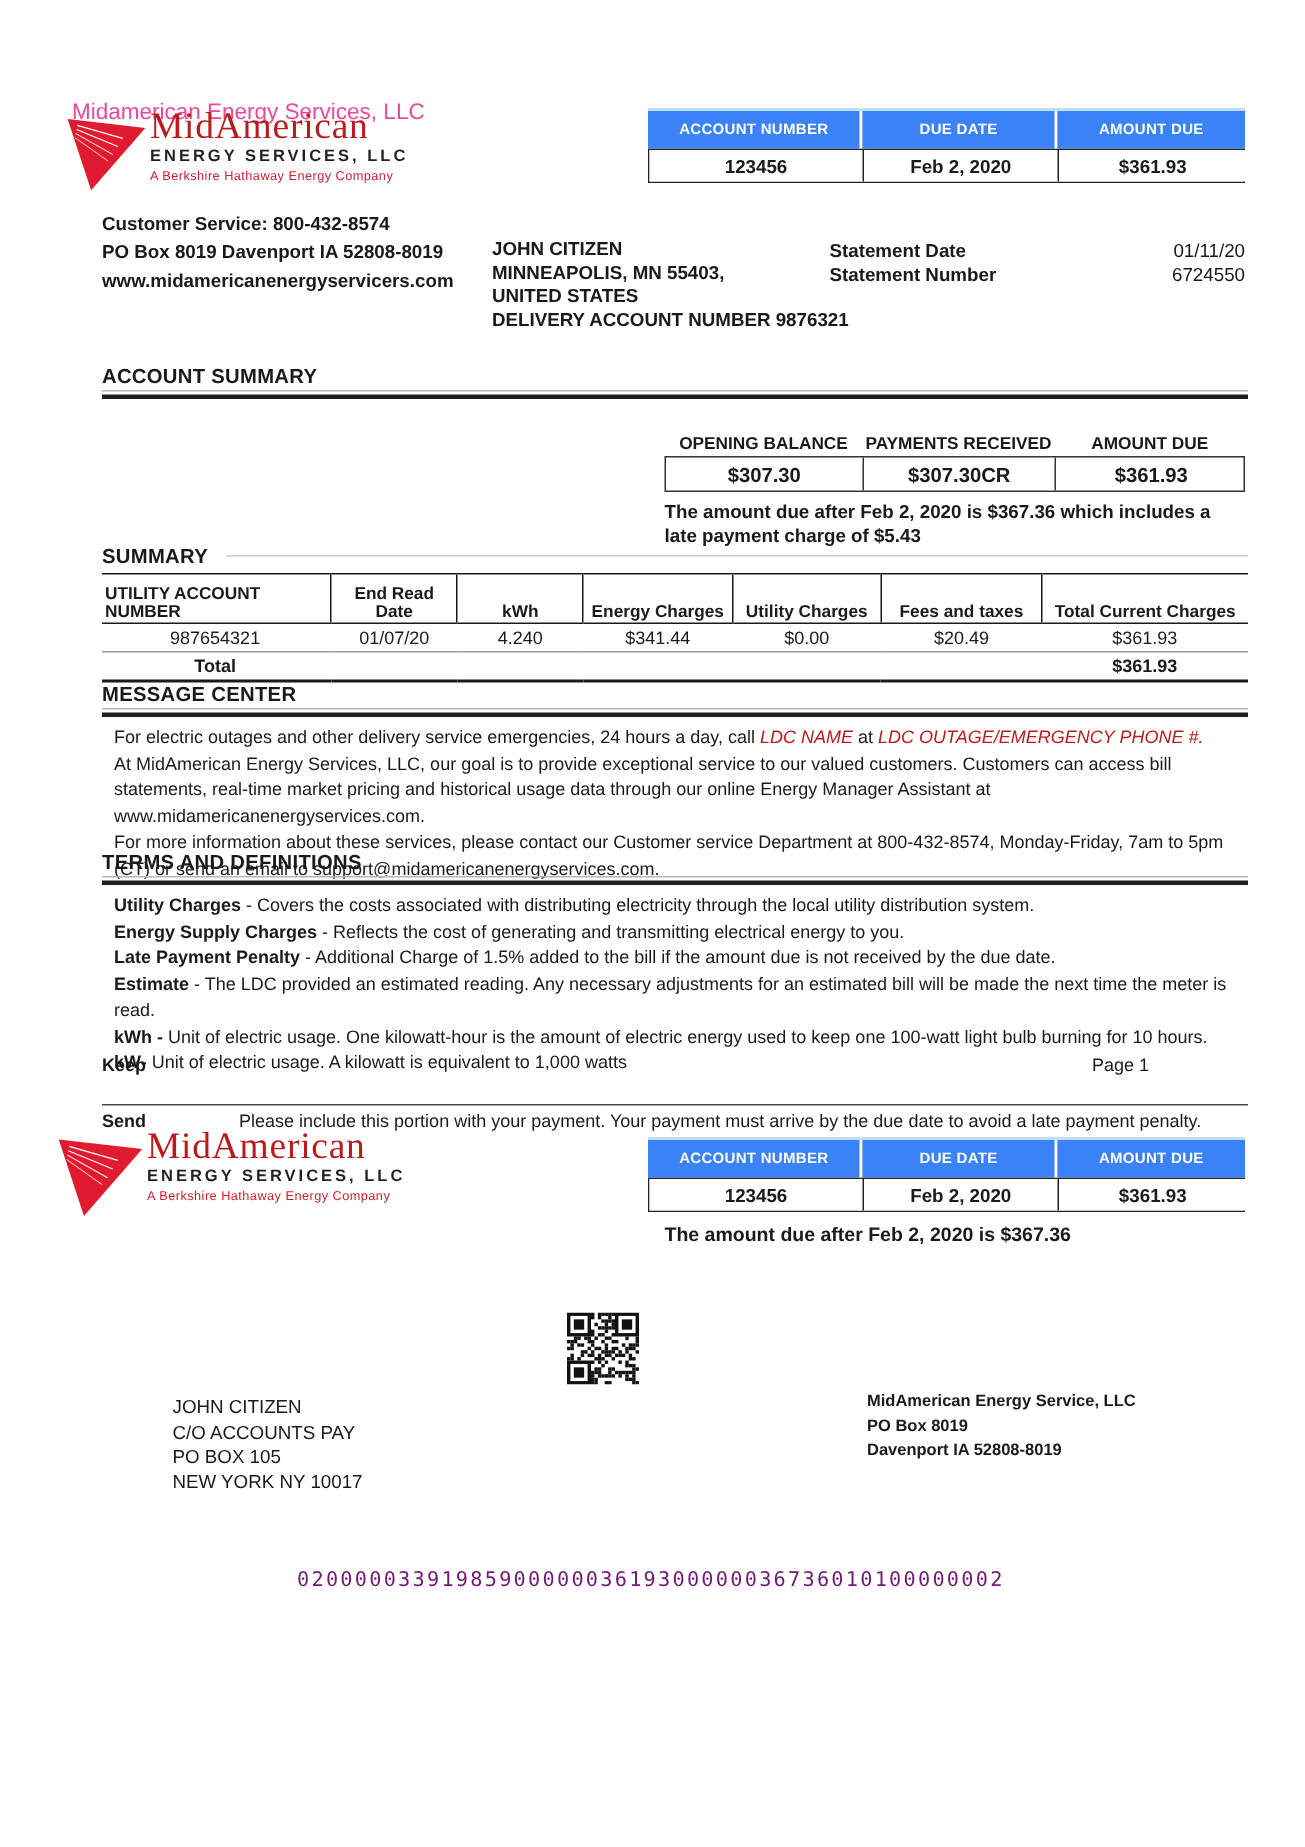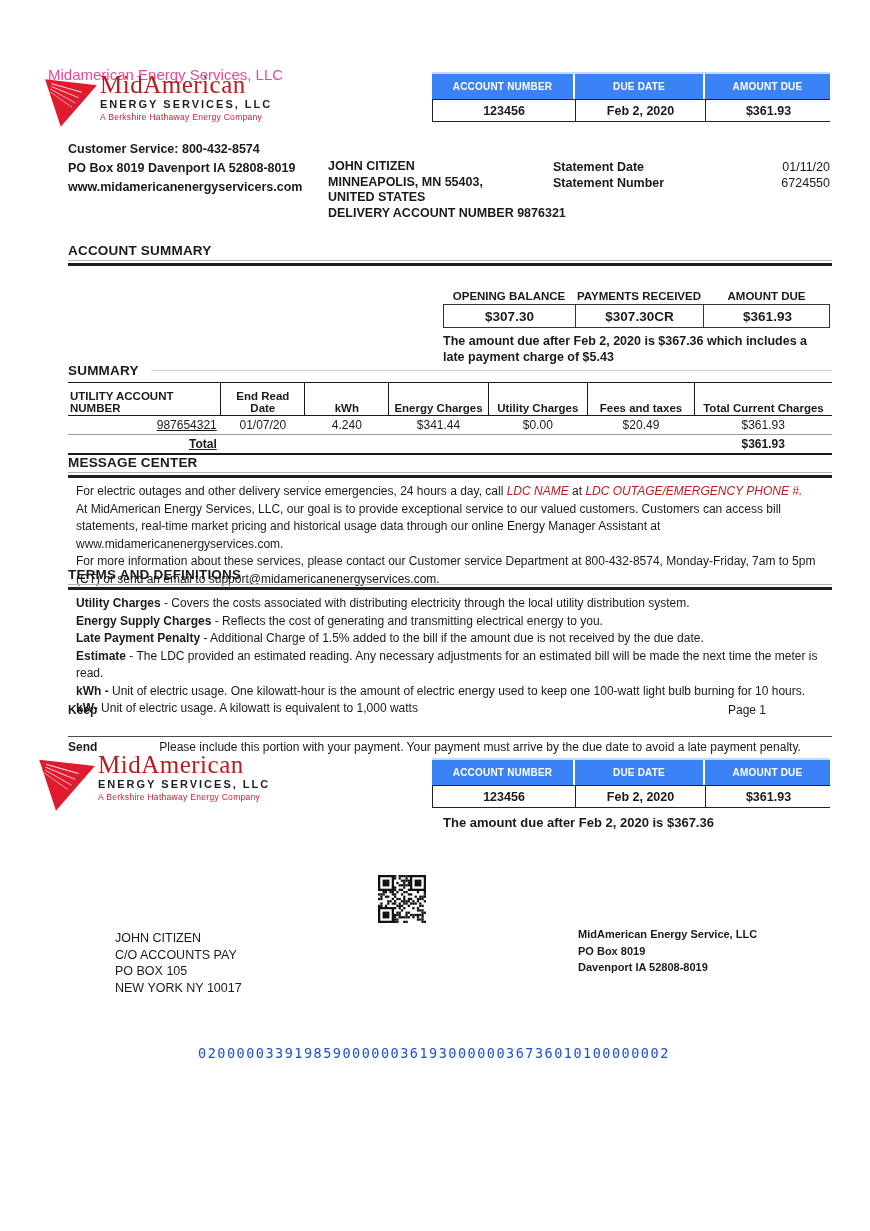--- a/index.html
+++ b/index.html
@@ -55,40 +55,40 @@
   .bal-val-cell{font-weight:bold;font-size:13.5px;height:22px;display:flex;align-items:center;justify-content:center;border-right:1.5px solid #333;}
   .bal-val-cell:last-child{border-right:none;}
   .bal-note{font-weight:bold;font-size:12.5px;line-height:16px;margin-top:5px;}
   
   table.sum{border-collapse:collapse;width:764px;margin-top:4px;table-layout:fixed;}
   table.sum th{border-top:1.5px solid #1a1a1a;border-bottom:1.5px solid #1a1a1a;border-left:1.5px solid #1a1a1a;
     font-size:11.5px;font-weight:bold;padding:1px 4px;vertical-align:bottom;text-align:center;height:30px;}
   table.sum th:first-child{border-left:none;text-align:left;padding-left:2px;}
   table.sum th:last-child{border-right:none;}
   table.sum td{font-size:12px;padding:2px 4px;text-align:center;border-bottom:1px solid #9a9a9a;}
-  table.sum td:first-child{text-align:right;padding-left:2px;text-decoration:underline;}
+  table.sum td:first-child{text-align:center;padding-left:2px;}
   table.sum tr.total td{font-weight:bold;border-bottom:2px solid #1a1a1a;}
   
   .body-text{font-size:12px;line-height:17.5px;padding-left:8px;margin-top:5px;}
   .red-it{color:#b91c1c;font-style:italic;}
   .term-line .b{font-weight:bold;}
   
   .divider{left:68px;top:703px;width:764px;font-size:12px;}
   .keep-row{display:flex;justify-content:space-between;align-items:flex-end;padding-bottom:19px;border-bottom:1.5px solid #4a4a4a;}
   .keep-label,.send-label{font-weight:600;}
   .page-label{margin-right:66px;}
   .send-row{display:flex;margin-top:3px;}
   .send-instruction{margin-left:62px;}
   
   .stub-note{left:443px;top:815px;font-weight:bold;font-size:13px;}
   .qr{left:378px;top:875px;width:48px;height:48px;}
   .mail-to{left:115px;top:930px;font-size:12.5px;line-height:16.5px;}
   .remit-to{left:578px;top:926px;font-weight:bold;font-size:11px;line-height:16.5px;}
   .ocr{left:198px;top:1045px;font-family:"DejaVu Sans Mono","Liberation Mono",monospace;
-    font-size:13.5px;letter-spacing:1.5px;color:#1d4ed8;}
+    font-size:13.5px;letter-spacing:1.5px;color:#701a75;}
 </style>
 </head>
 <body>
 
 <div class="page">
 
   <div class="abs company-line">Midamerican Energy Services, LLC</div>
 
   <div class="abs logo logo-top">
     <svg class="logo-mark" width="54" height="52" viewBox="0 0 100 96">

